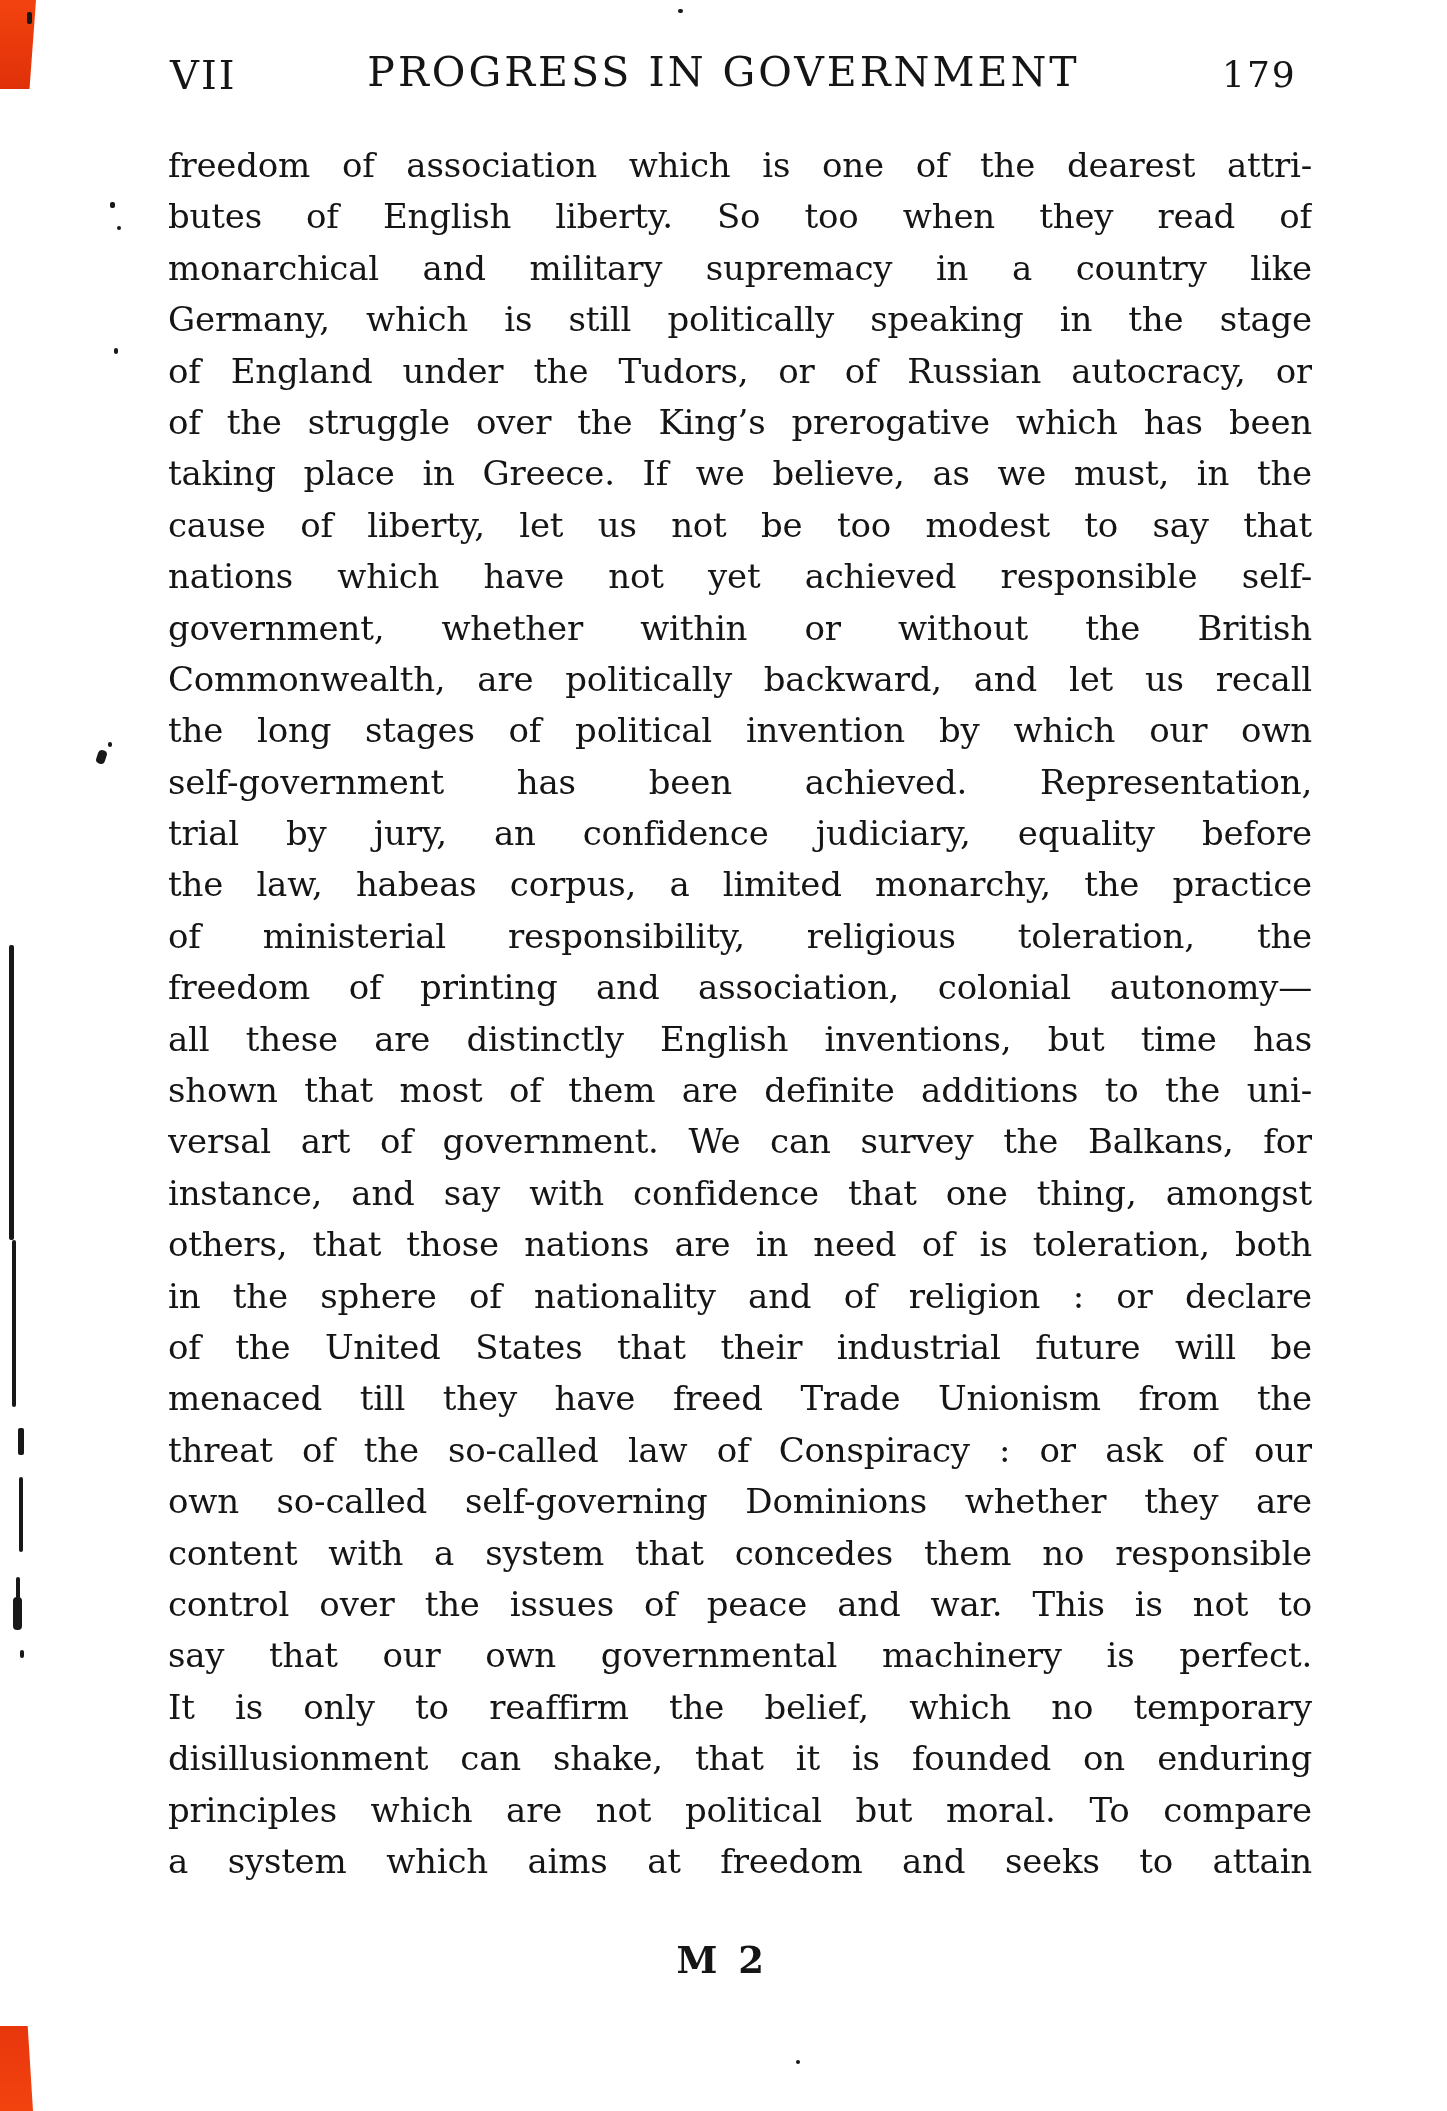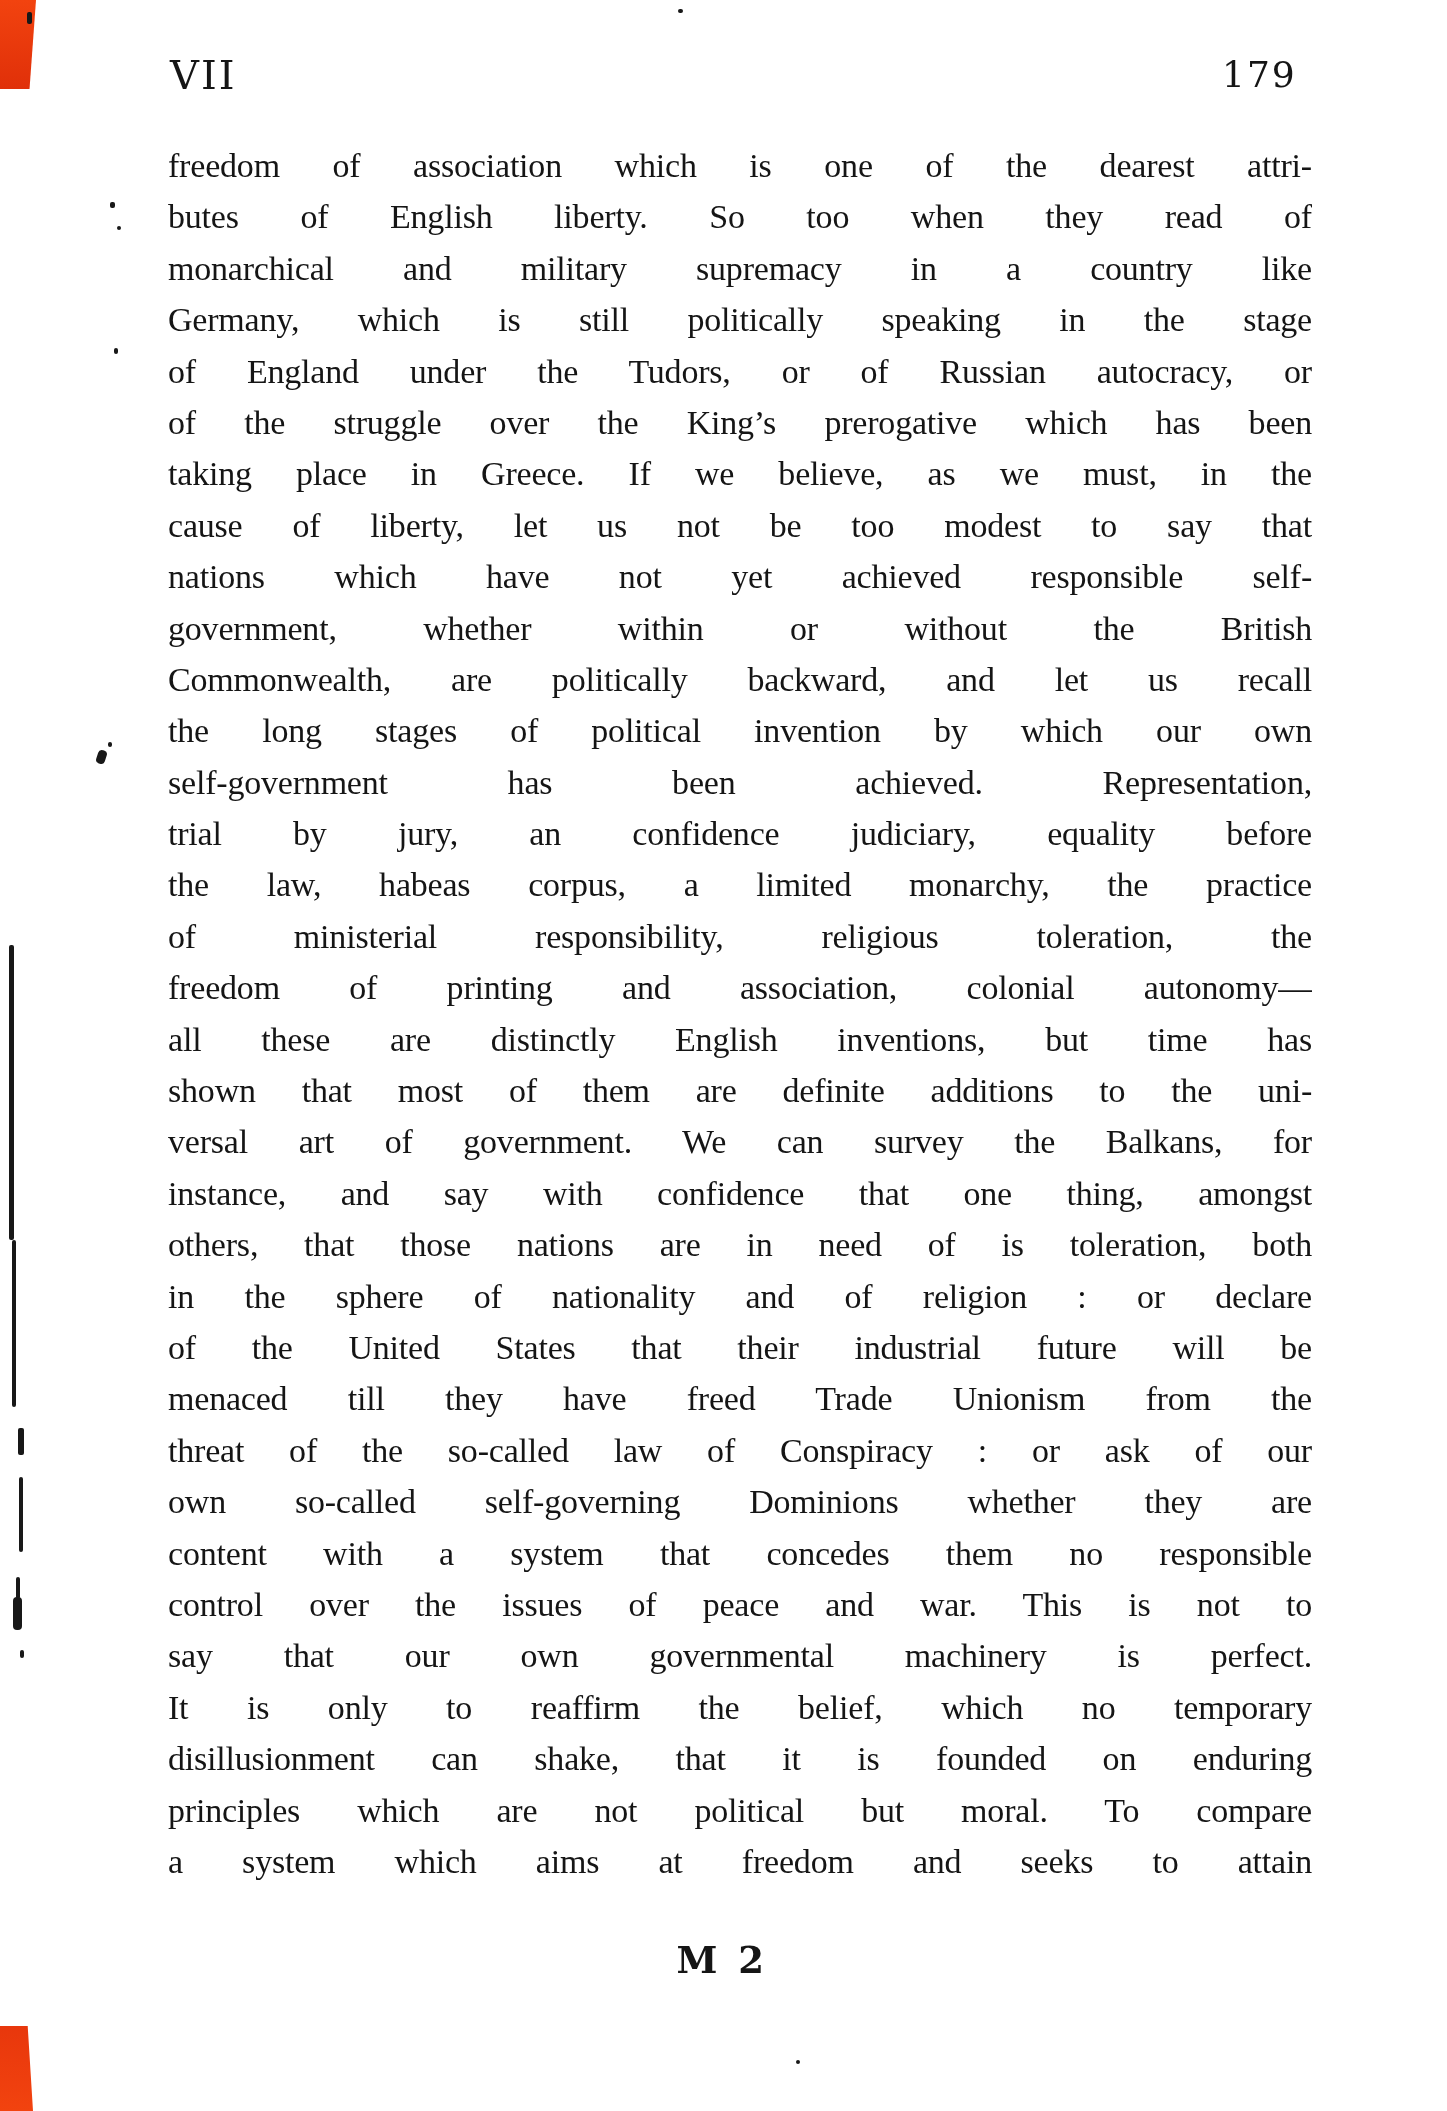--- a/index.html
+++ b/index.html
@@ -35,21 +35,21 @@
     position:absolute; left:50%; top:48px; transform:translateX(-50%);
     font-size:41px; letter-spacing:3px; white-space:nowrap;
   }
   .page-num {
     position:absolute; left:1222px; top:54px;
     font-size:36px; letter-spacing:2px;
   }
 
   
   .bodytext {
-    position:absolute; top:140px; left:168px; width:1144px;font-family:Liberation Serif, serif;
+    position:absolute; top:140px; left:168px; width:1144px;
   }
   .line {
     font-size:34px;
     line-height:51.4px;
     height:51.4px;
     letter-spacing:-0.2px;
     text-align:justify;
     text-align-last:justify;
     overflow:hidden;
   }
@@ -81,20 +81,21 @@
 </head>
 <body>
 
 <div class="page">
 
   <div class="red-mark top"></div>
   <div class="red-mark bottom"></div>
 
   <div class="header">
     <span class="chapter-num">VII</span>
+    <span class="running-title">PROGRESS IN GOVERNMENT</span>
     <span class="page-num">179</span>
   </div>
 
   <div class="bodytext">
     <div class="line">freedom of association which is one of the dearest attri-</div>
     <div class="line">butes of English liberty. So too when they read of</div>
     <div class="line">monarchical and military supremacy in a country like</div>
     <div class="line">Germany, which is still politically speaking in the stage</div>
     <div class="line">of England under the Tudors, or of Russian autocracy, or</div>
     <div class="line">of the struggle over the King’s prerogative which has been</div>

